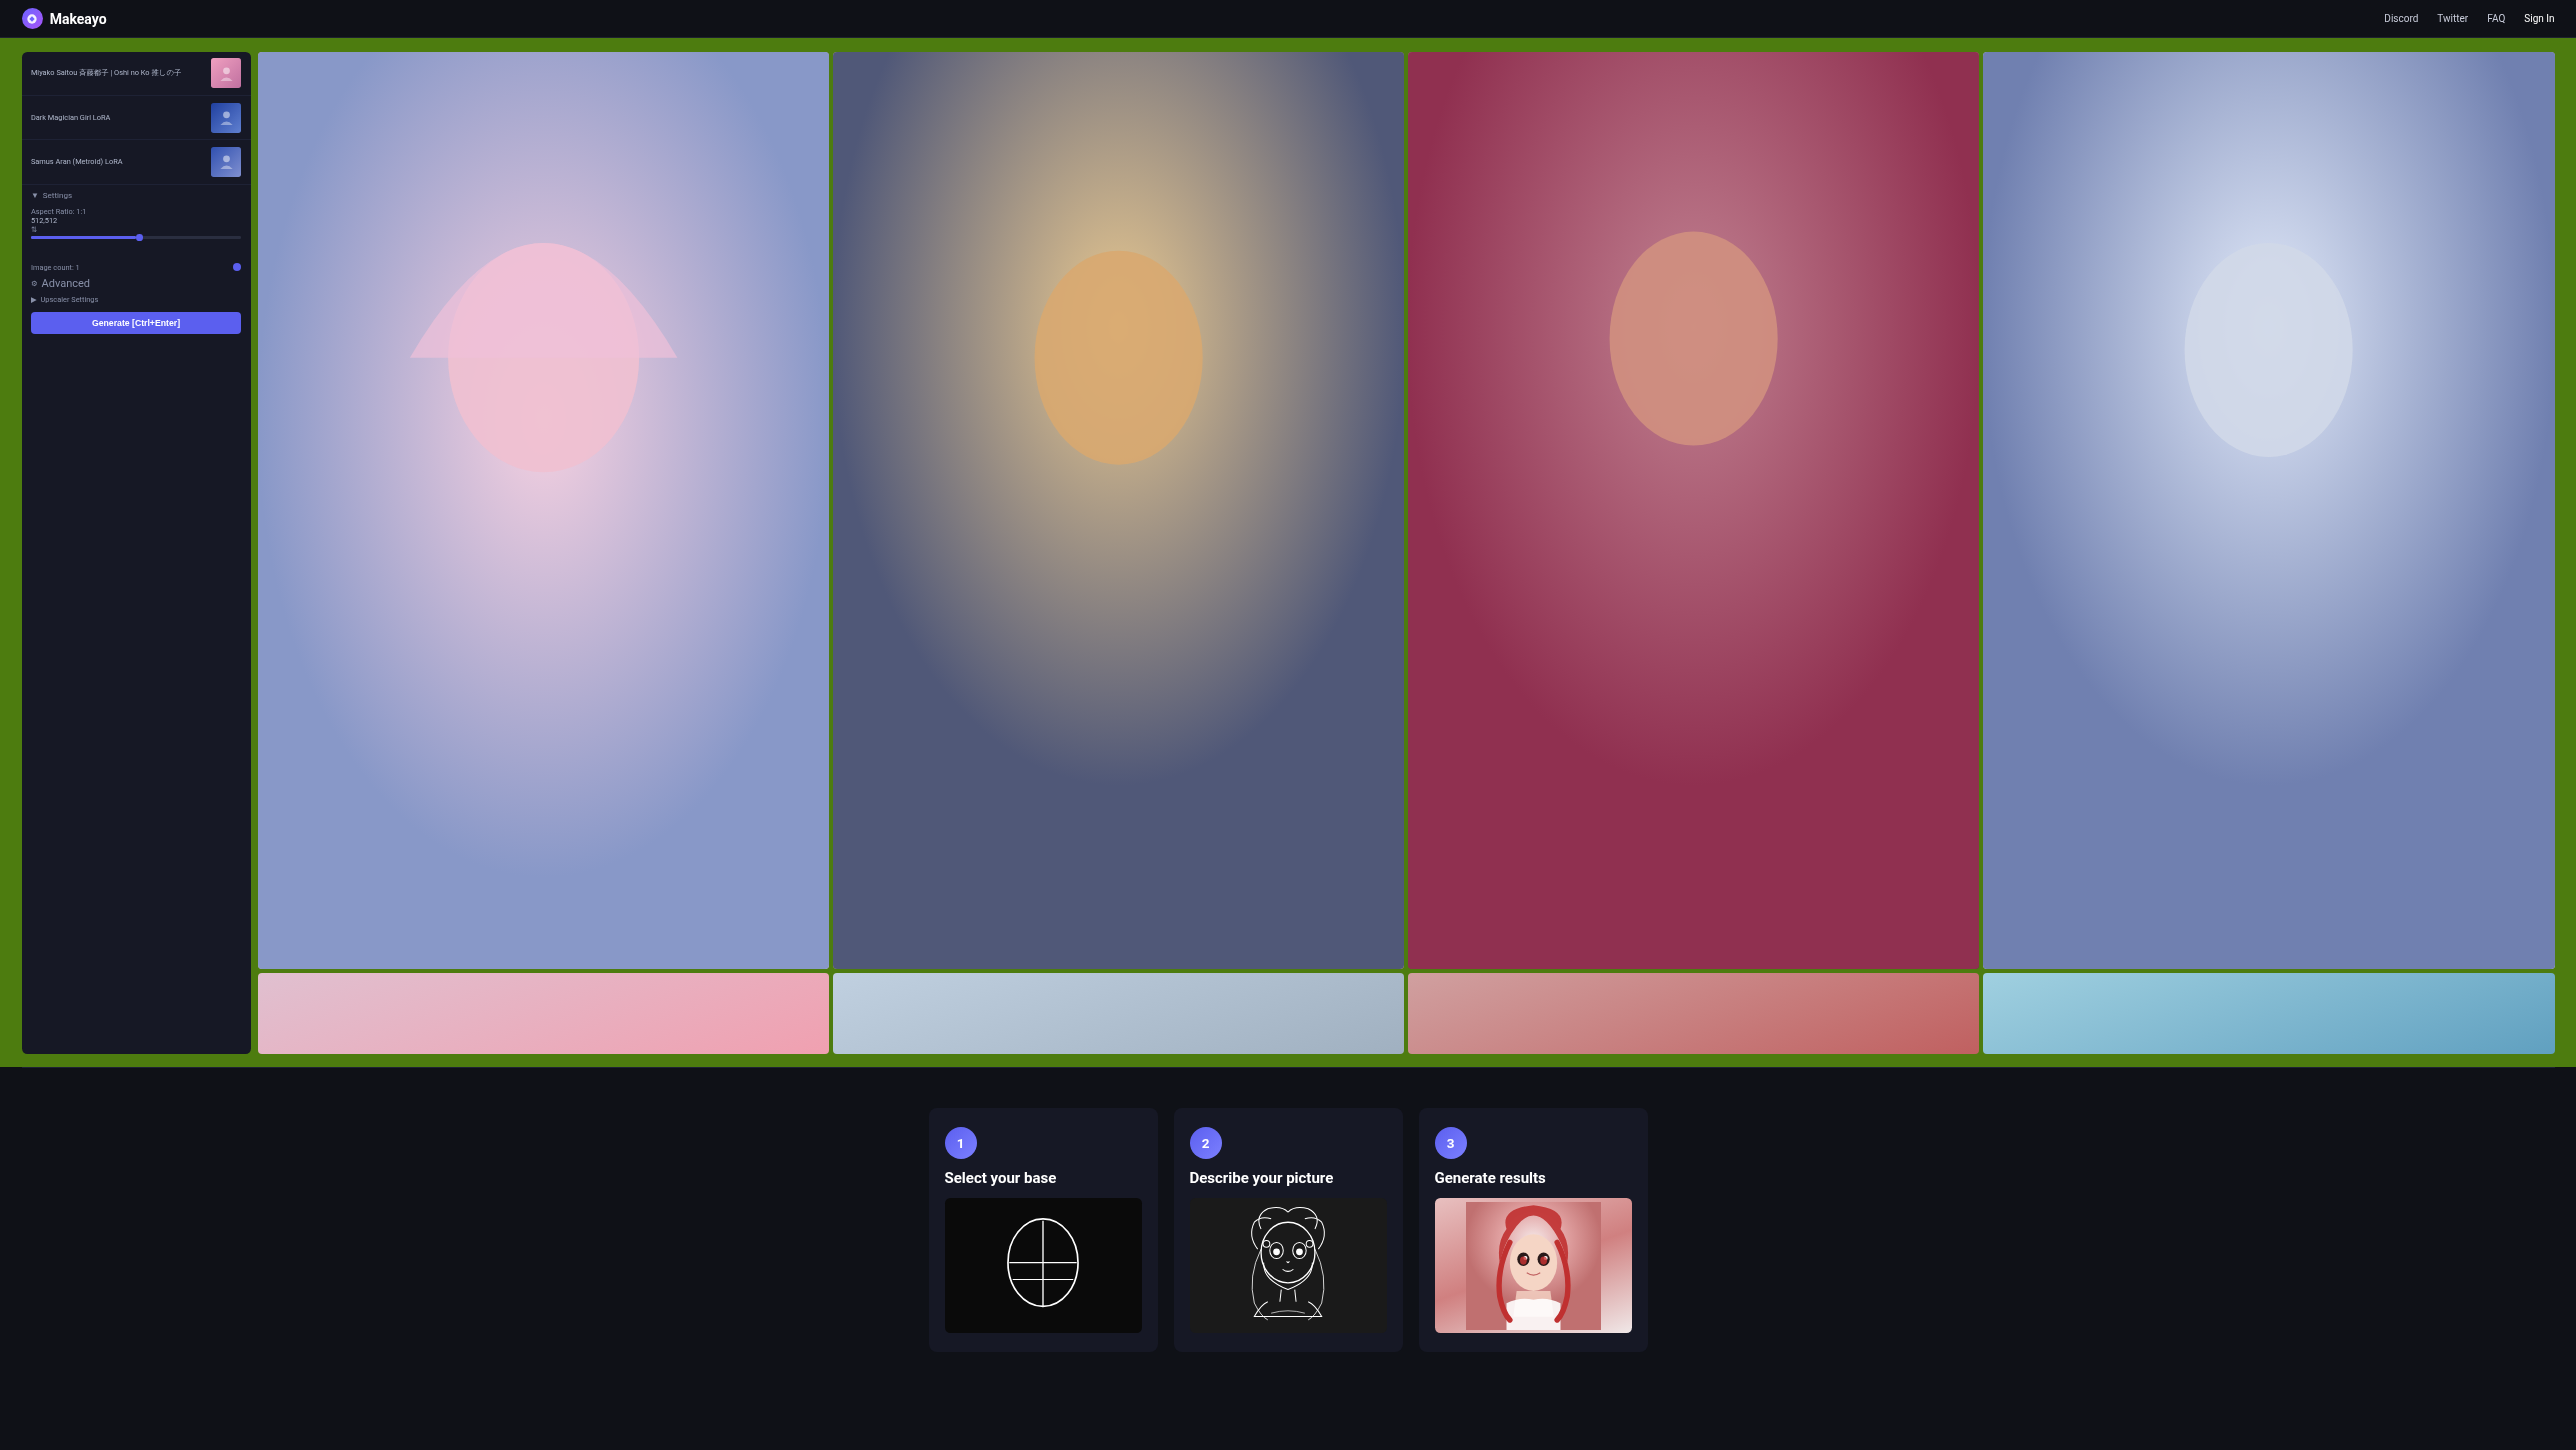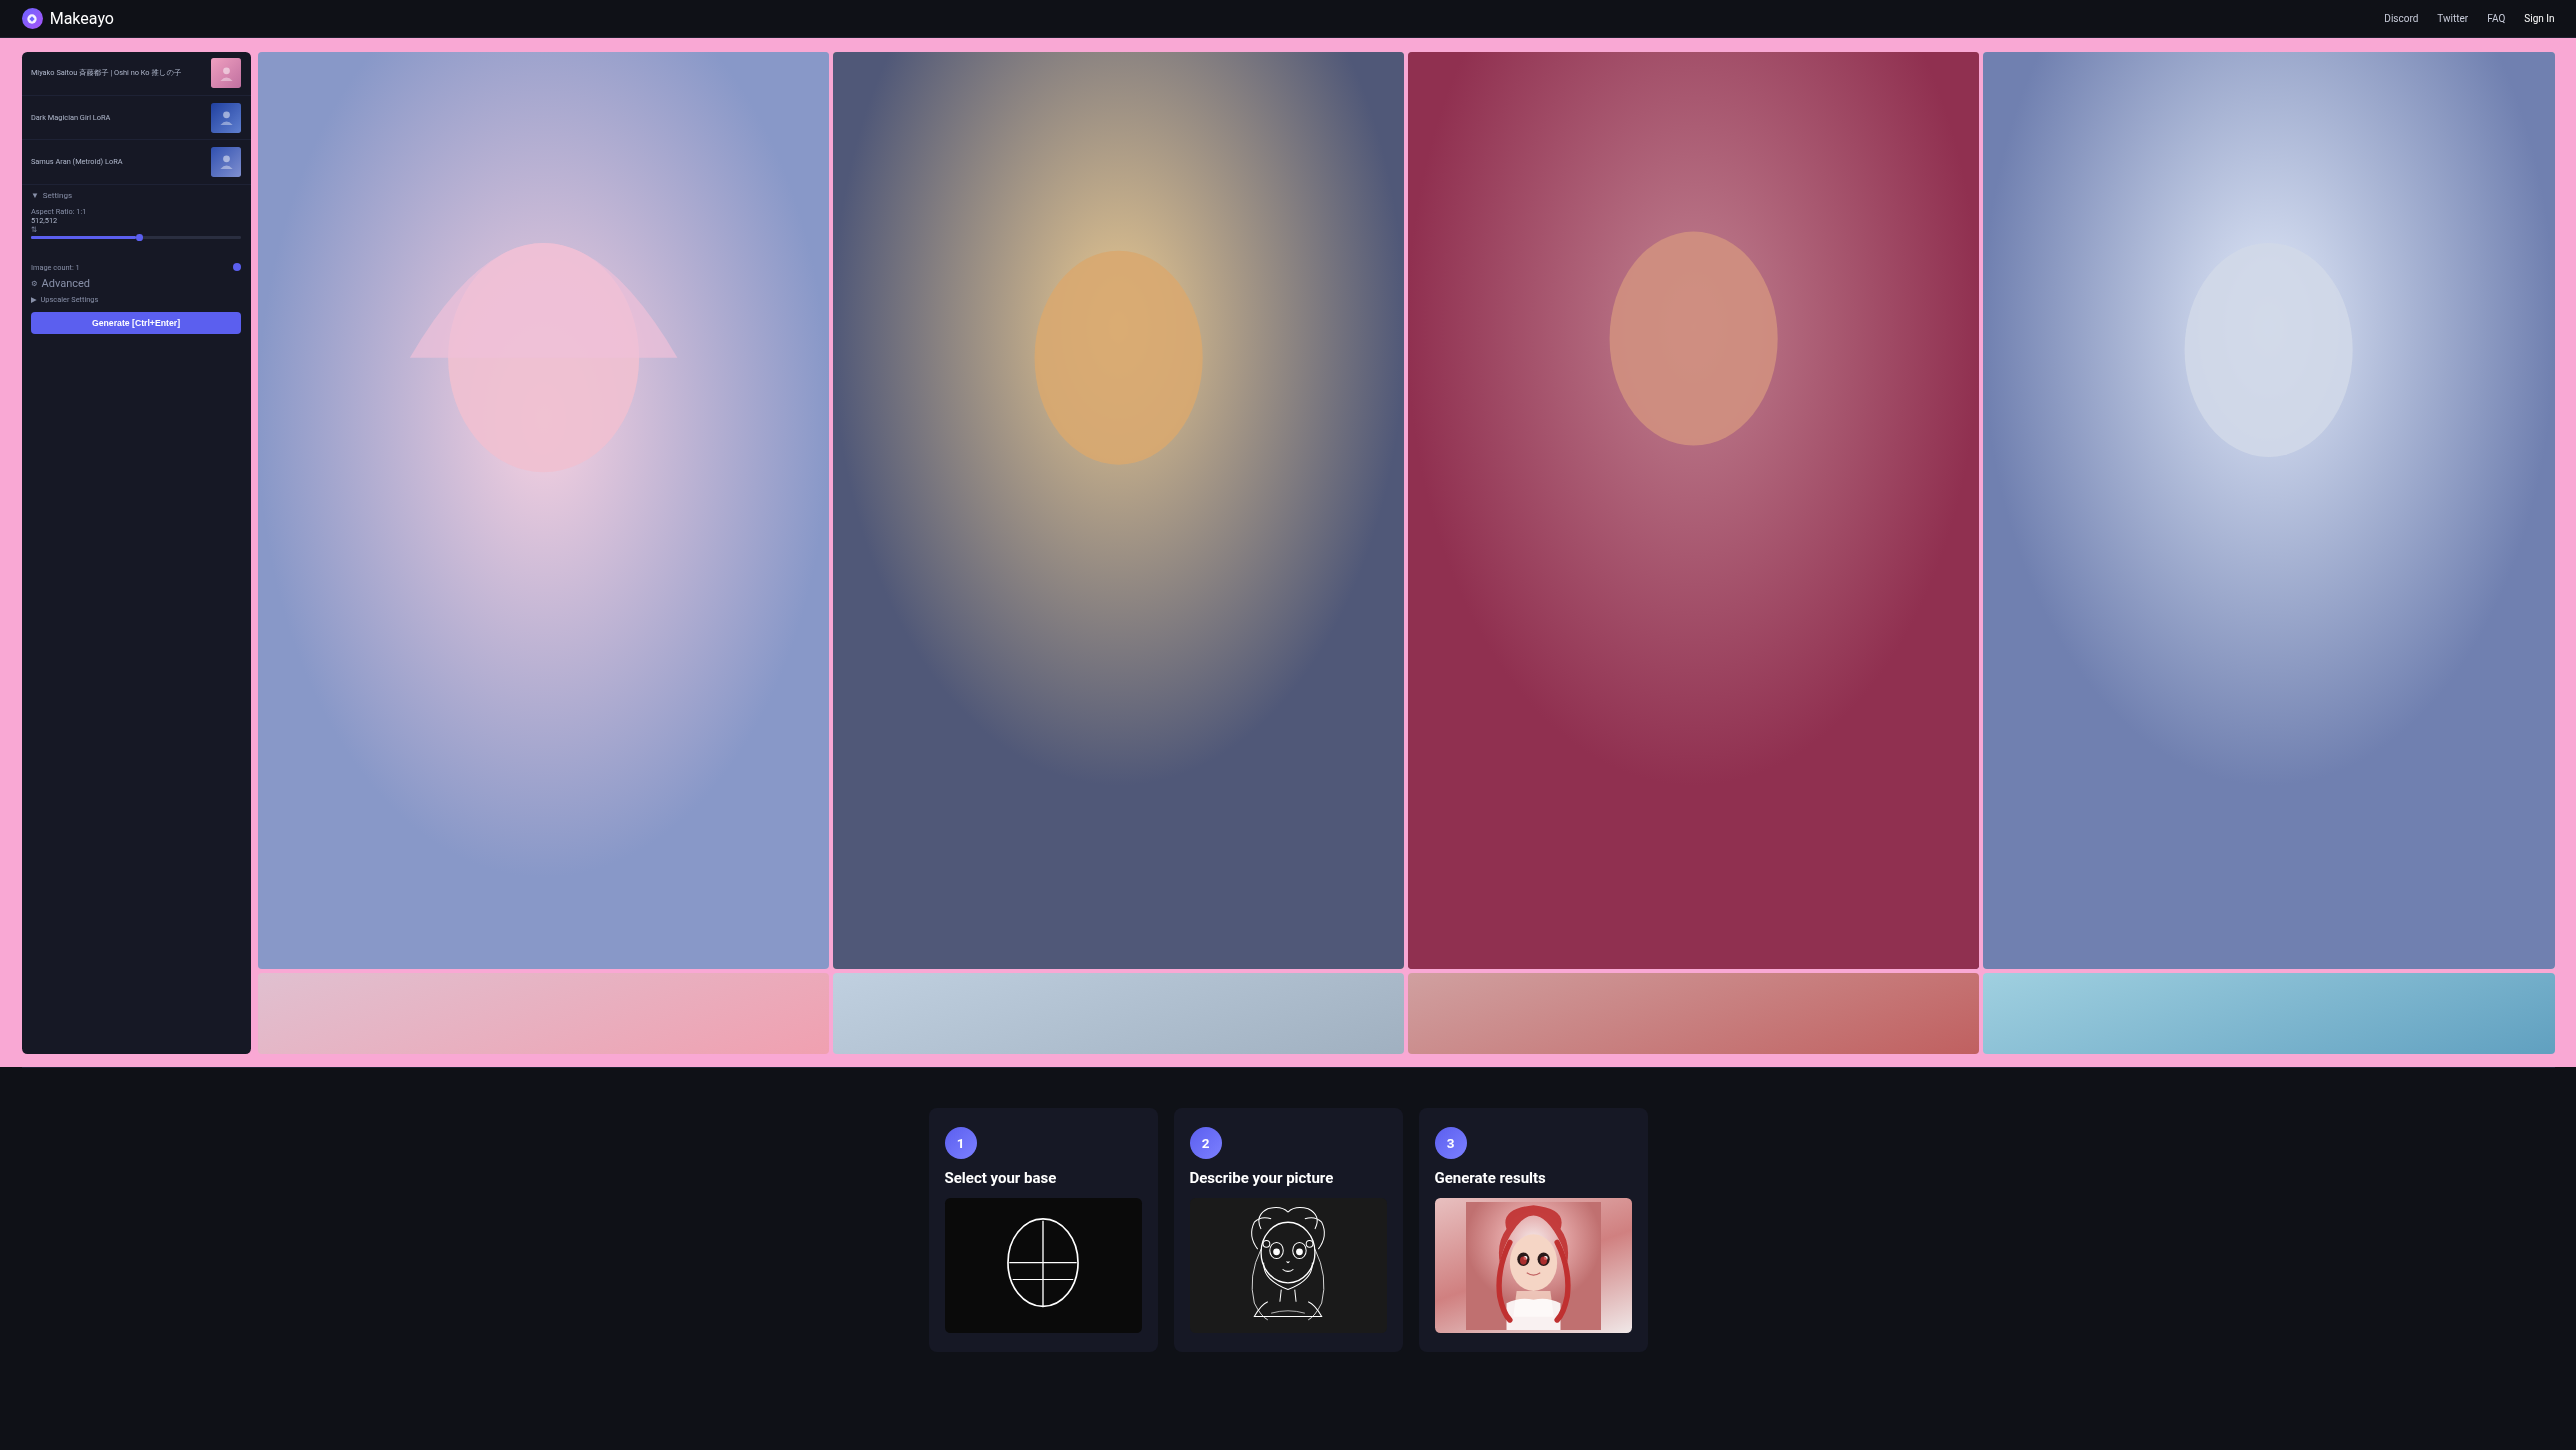--- a/index.html
+++ b/index.html
@@ -28,22 +28,22 @@
     .logo-icon {
       width: 21.5px;
       height: 21.5px;
       border-radius: 50%;
       background: linear-gradient(135deg, #6c63ff, #a855f7);
       display: flex; align-items: center; justify-content: center;
       font-size: 9.4px;
       font-weight: bold;
     }
     .brand-name {
-      font-size: 16px;
-      font-weight: 400;
+      font-size: 14px;
+      font-weight: 700;
       color: #ffffff;
     }
     .navbar-right {
       display: flex;
       align-items: center;
       gap: 19px;
     }
     .nav-link {
       color: #c8ccda;
       font-size: 10px;
@@ -54,21 +54,21 @@
       color: #ffffff;
       font-size: 10px;
       cursor: pointer;
     }
 
     
     .hero-section {
       display: flex;
       padding: 13.5px 21.5px;
       gap: 7px;
-      background-color: #f9a8d4;
+      background-color: #4d7c0f;
       min-height: 215px;
     }
 
     
     .left-panel {
       width: 229px;
       background-color: #161825;
       border-radius: 5.4px;
       padding: 0;
       flex-shrink: 0;

